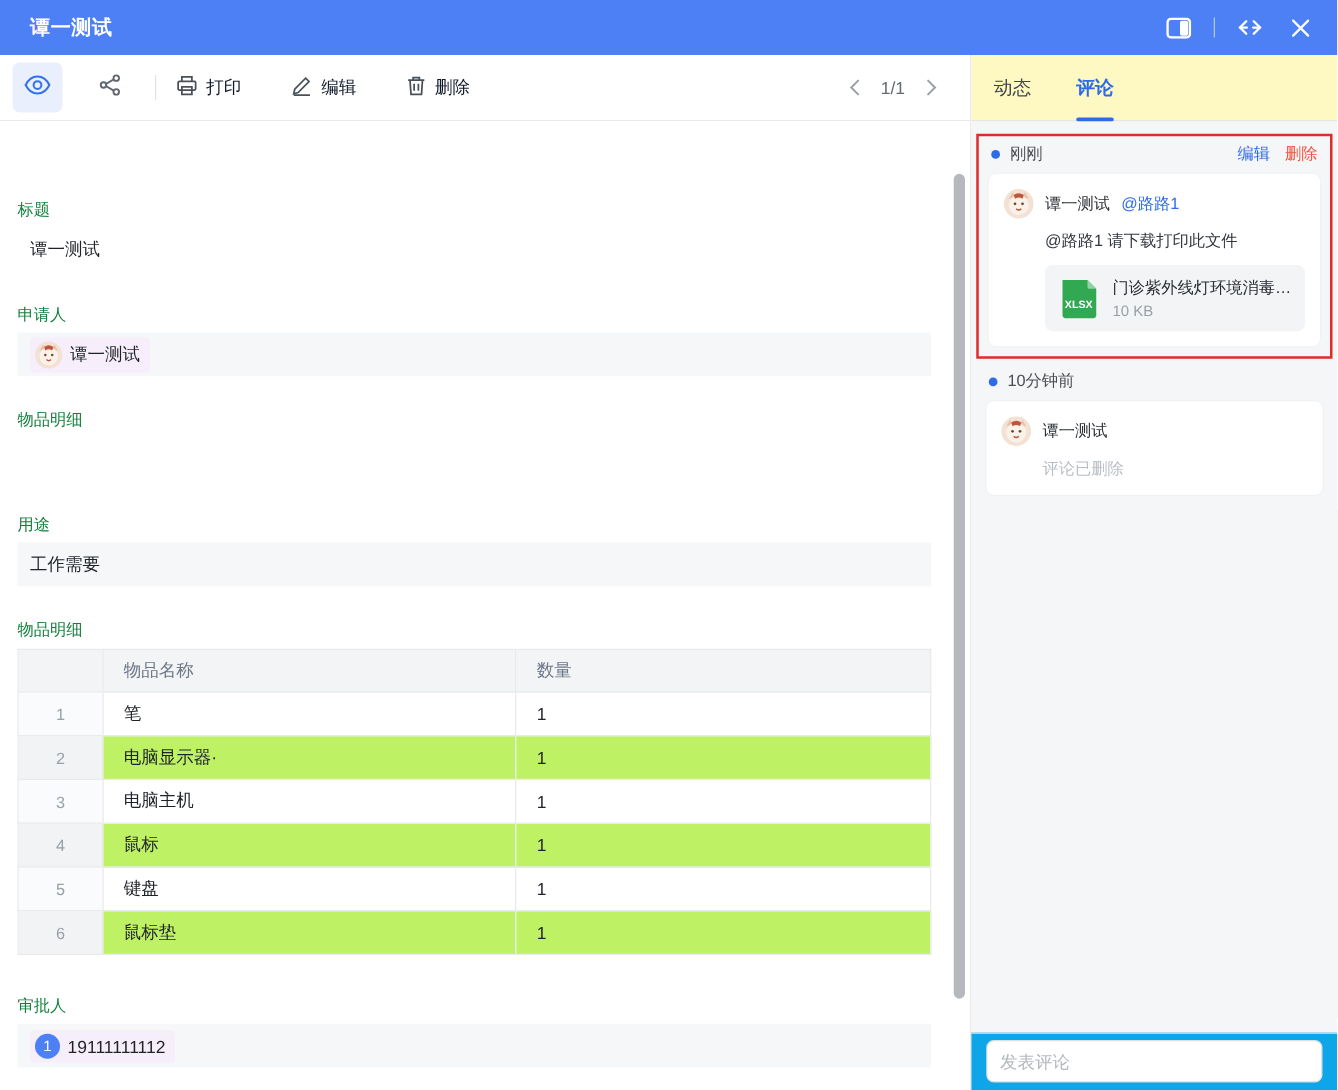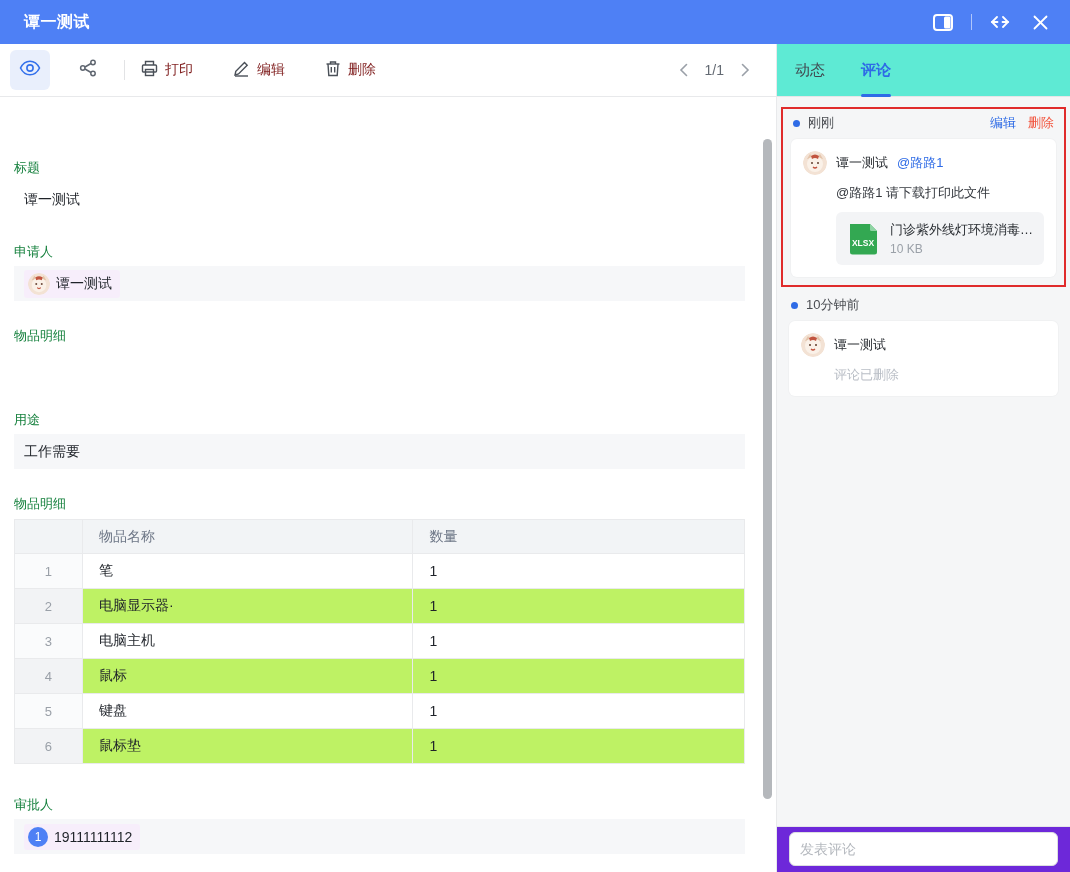--- a/index.html
+++ b/index.html
@@ -16,21 +16,21 @@
 
   
   .main { position:absolute; top:44px; left:0; width:777px; height:828px; background:#fff; border-right:1px solid #e8e9eb; overflow:hidden; }
   .panel { position:absolute; top:44px; left:777px; width:293px; height:828px; background:#f5f6f7; overflow:hidden; }
 
   
   .toolbar { position:absolute; top:0; left:0; right:0; height:53px; background:#fff; border-bottom:1px solid #e8e9eb; display:flex; align-items:center; padding:0 20px 0 10px; }
   .tool-eye { width:40px; height:40px; border-radius:6px; background:#e9effc; display:flex; align-items:center; justify-content:center; cursor:pointer; }
   .tool-icon-btn { width:40px; height:40px; border-radius:6px; display:flex; align-items:center; justify-content:center; cursor:pointer; margin-left:18px; }
   .v-sep { width:1px; height:20px; background:#e2e3e5; margin:0 16px; }
-  .tool-text-btn { display:flex; align-items:center; gap:7px; font-size:14px; color:#7f1d1d; cursor:pointer; margin-right:40px; }
+  .tool-text-btn { display:flex; align-items:center; gap:7px; font-size:14px; color:#0f172a; cursor:pointer; margin-right:40px; }
   .toolbar-right { margin-left:auto; display:flex; align-items:center; gap:10px; color:#646a73; font-size:14px; }
   .chev { width:22px; height:22px; display:flex; align-items:center; justify-content:center; cursor:pointer; color:#9aa0a8; }
 
   
   .content { position:absolute; top:53px; left:0; right:0; bottom:0; background:#fff; }
   .f-label { position:absolute; left:14px; font-size:13px; color:#15803d; }
   .f-plain { position:absolute; left:24px; font-size:14px; color:#1f2329; }
   .f-strip { position:absolute; left:14px; width:731px; height:35px; background:#f6f7f9; display:flex; align-items:center; padding-left:10px; font-size:14px; color:#1f2329; }
   .chip { display:inline-flex; align-items:center; gap:6px; background:#f7eefb; border-radius:3px; padding:3px 8px 3px 4px; font-size:14px; color:#1f2329; }
   .avatar { width:22px; height:22px; border-radius:50%; flex:0 0 auto; }
@@ -42,21 +42,21 @@
   .items-table th { height:34px; background:#f2f4f6; color:#6e7787; font-weight:normal; text-align:left; padding-left:16px; font-size:14px; }
   .items-table td { height:35px; color:#1f2329; padding-left:16px; }
   .items-table td.idx { text-align:center; padding-left:0; color:#9aa0a8; font-size:13px; background:#fafbfc; }
   .items-table tr.striped td { background:#bef264; }
   .items-table tr.striped td.idx { background:#f2f3f5; }
 
   
   .scroll-thumb { position:absolute; left:763px; top:42px; width:9px; height:660px; background:#b5b8bc; border-radius:5px; }
 
   
-  .tabs { position:absolute; top:0; left:0; right:0; height:53px; background:#5eead4; border-bottom:1px solid #e5e6e8; display:flex; align-items:center; padding-left:18px; gap:36px; }
+  .tabs { position:absolute; top:0; left:0; right:0; height:53px; background:#fef9c3; border-bottom:1px solid #e5e6e8; display:flex; align-items:center; padding-left:18px; gap:36px; }
   .tab { font-size:15px; color:#41464e; cursor:pointer; position:relative; height:53px; display:flex; align-items:center; }
   .tab.active { color:#2e6be6; font-weight:bold; }
   .tab.active::after { content:""; position:absolute; bottom:0; left:50%; transform:translateX(-50%); width:30px; height:3px; background:#2e6be6; border-radius:2px; }
 
   .comments { position:absolute; top:53px; left:0; right:0; bottom:46px; overflow:hidden; padding-top:10px; }
   .cgroup { margin:0 4px 4px; }
   .cgroup.highlighted { border:2px solid #e02b2b; padding-bottom:8px; }
   .cgroup-head { display:flex; align-items:center; height:28px; padding:0 10px; }
   .dot { width:7px; height:7px; border-radius:50%; background:#2e6be6; margin-right:8px; flex:0 0 auto; }
   .cgroup-time { font-size:13px; color:#4a4d52; }
@@ -68,21 +68,21 @@
   .cauthor .name { font-size:13px; color:#2a2e33; }
   .cauthor .mention { font-size:13px; color:#2e6be6; }
   .ctext { margin:9px 0 0 33px; font-size:13px; color:#34383e; }
   .ctext.deleted { color:#b9bec6; }
   .attach { margin:10px 0 0 33px; background:#f3f4f6; border-radius:6px; padding:9px 10px; display:flex; align-items:center; gap:10px; }
   .attach-meta { min-width:0; }
   .attach-name { font-size:13px; color:#2a2e33; white-space:nowrap; overflow:hidden; text-overflow:ellipsis; max-width:152px; }
   .attach-size { font-size:12px; color:#9aa0a8; margin-top:3px; }
   .xlsx-icon { width:34px; height:34px; flex:0 0 auto; }
 
-  .composer { position:absolute; bottom:0; left:0; right:0; height:46px; border-top:1px solid #e5e6e8; background:#6d28d9; padding:5px 12px; }
+  .composer { position:absolute; bottom:0; left:0; right:0; height:46px; border-top:1px solid #e5e6e8; background:#0ea5e9; padding:5px 12px; }
   .composer input { width:100%; height:34px; border:1px solid #dcdee0; border-radius:6px; background:#fff; padding:0 10px; font-size:14px; color:#1f2329; outline:none; font-family:inherit; }
   .composer input::placeholder { color:#b4b8be; }
 </style>
 </head>
 <body>
 
 <div class="app">
 
   <div class="titlebar">
     <div class="t-title">谭一测试</div>

